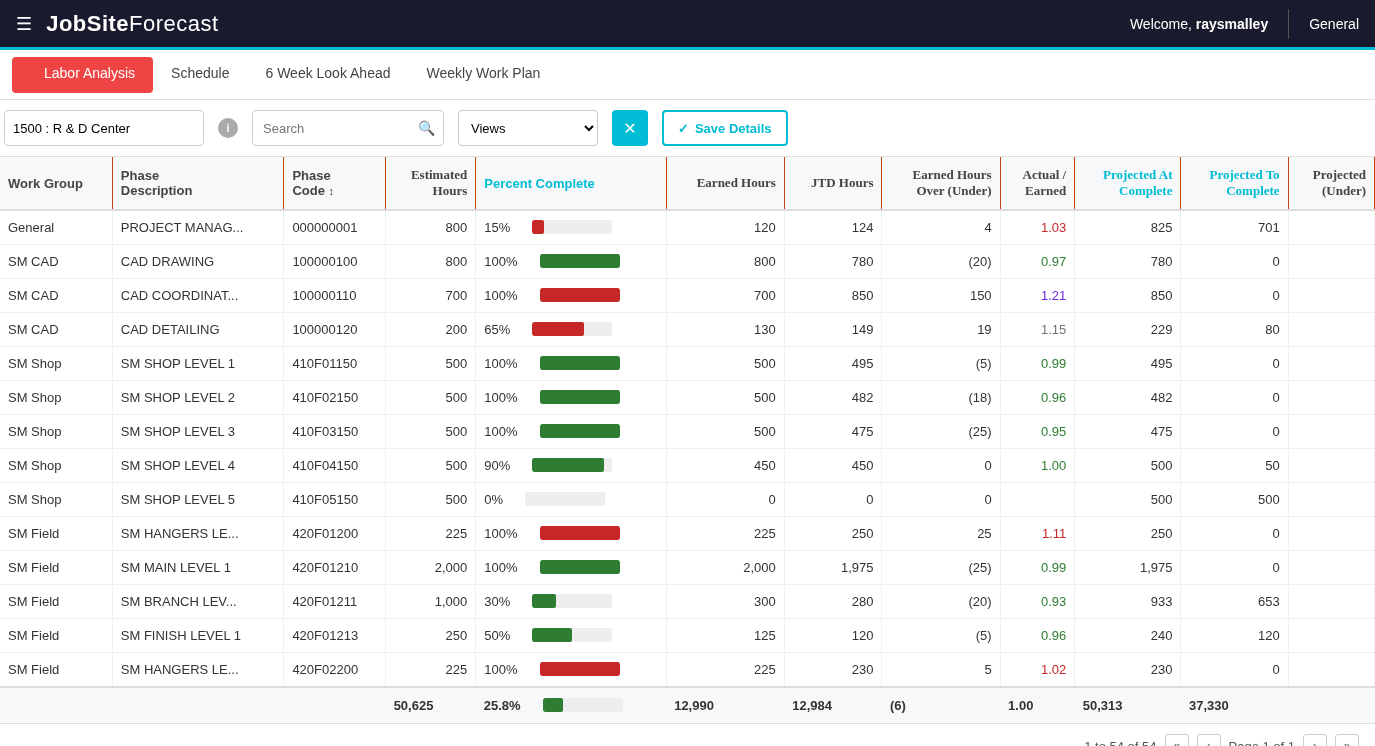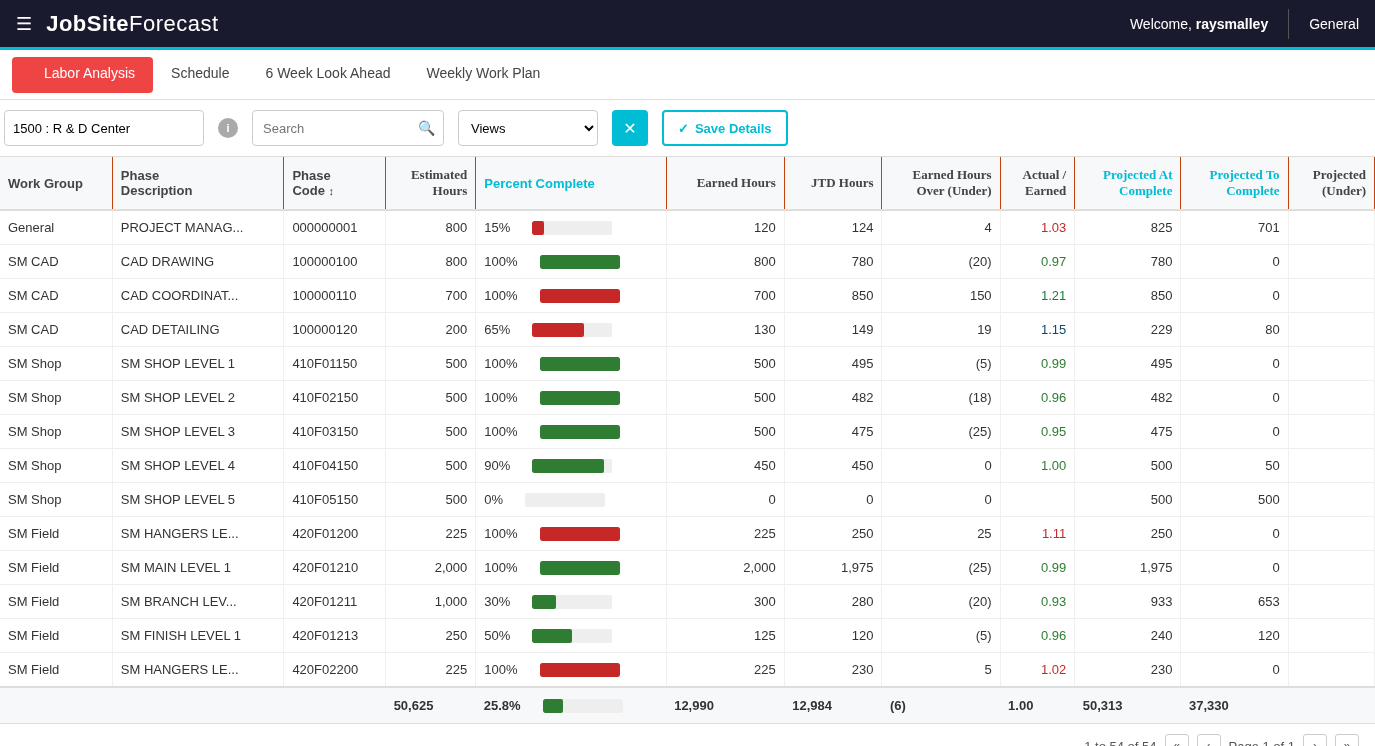--- a/index.html
+++ b/index.html
@@ -174,21 +174,21 @@
     }
     tbody td.right { text-align: right; }
     .footer-row td {
       font-weight: 700;
       background: #f7f8fa;
       border-top: 2px solid #ddd;
       padding: 10px 8px;
     }
 
     
-    .pct-cell { display: flex; align-items: center; gap: 22px; }
+    .pct-cell { display: flex; align-items: flex-start; gap: 22px; }
     .bar-wrap { width: 80px; height: 14px; background: #eee; border-radius: 2px; overflow: hidden; }
     .bar-fill { height: 100%; border-radius: 2px; }
 
     
     .pagination-bar {
       background: white;
       border-top: 1px solid #ddd;
       padding: 10px 16px;
       display: flex;
       align-items: center;
@@ -319,42 +319,42 @@
       <div class="pct-cell">
         <span>100%</span>
         <div class="bar-wrap">
                 <div class="bar-fill" style="width:100%;background:#c62828;"></div>
               </div>
       </div>
     </td>
     <td class="right">700</td>
     <td class="right">850</td>
     <td class="right">150</td>
-    <td class="right" style="color:#15803d;text-align:right;">1.21</td>
+    <td class="right" style="color:#6d28d9;text-align:right;">1.21</td>
     <td class="right">850</td>
     <td class="right">0</td>
     <td class="right"></td>
   </tr>
         <tr>
     <td>SM CAD</td>
     <td>CAD DETAILING</td>
     <td>100000120</td>
     <td class="right">200</td>
     <td>
       <div class="pct-cell">
         <span>65%</span>
         <div class="bar-wrap">
                 <div class="bar-fill" style="width:65%;background:#c62828;"></div>
               </div>
       </div>
     </td>
     <td class="right">130</td>
     <td class="right">149</td>
     <td class="right">19</td>
-    <td class="right" style="color:#0c4a6e;">1.15</td>
+    <td class="right" style="color:#737373;">1.15</td>
     <td class="right">229</td>
     <td class="right">80</td>
     <td class="right"></td>
   </tr>
         <tr>
     <td>SM Shop</td>
     <td>SM SHOP LEVEL 1</td>
     <td>410F01150</td>
     <td class="right">500</td>
     <td>

